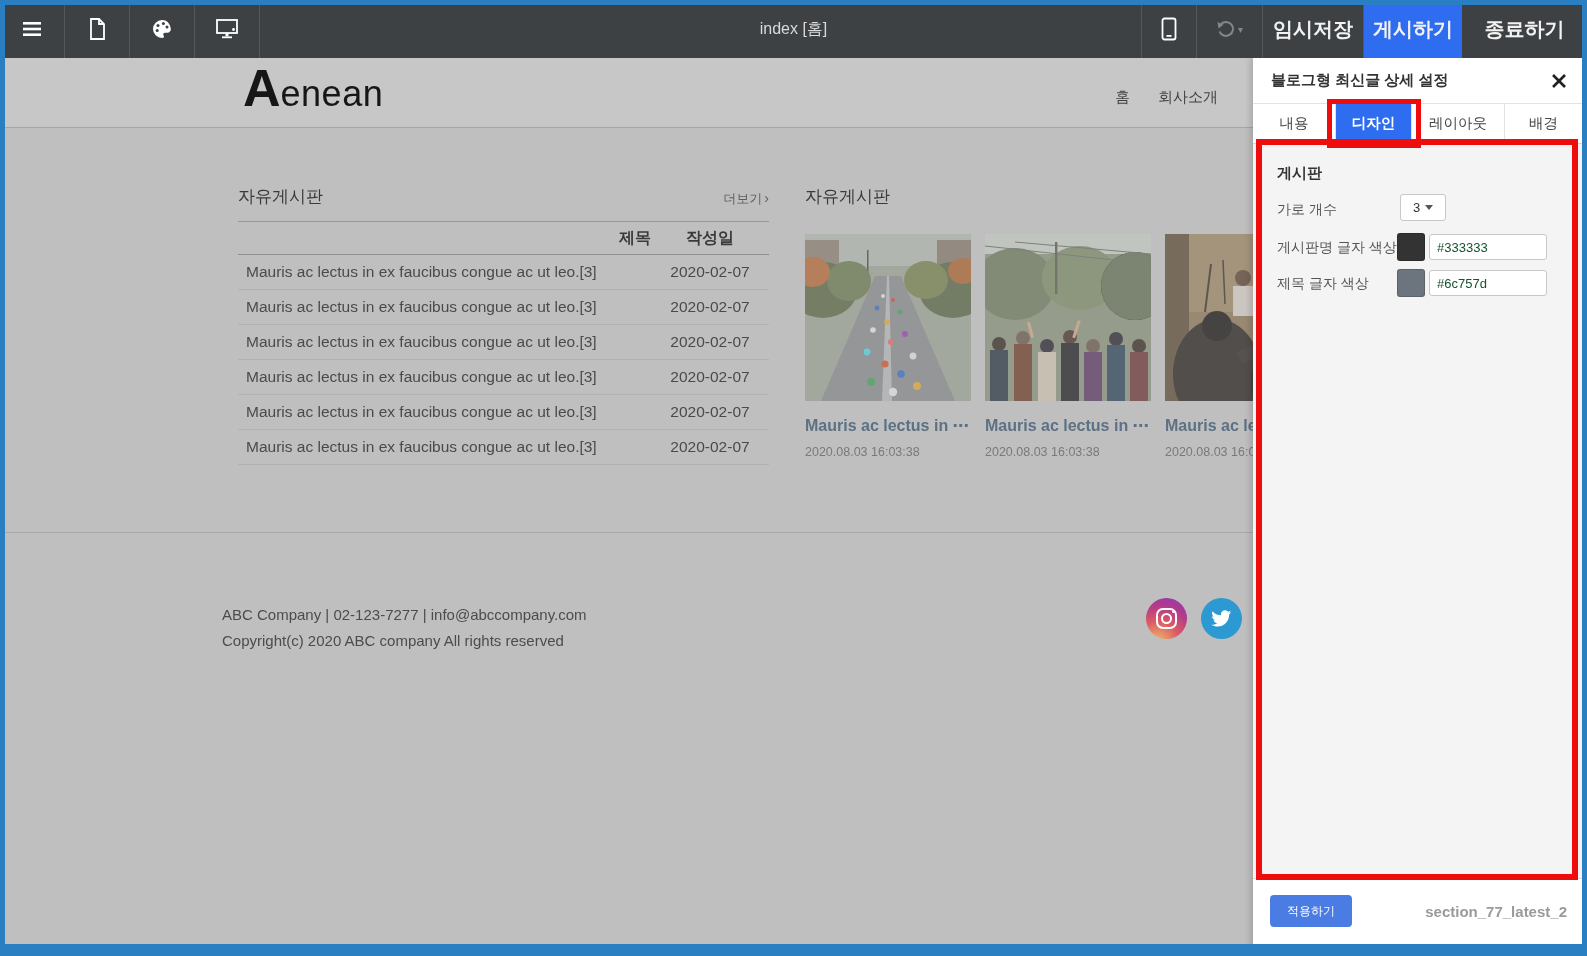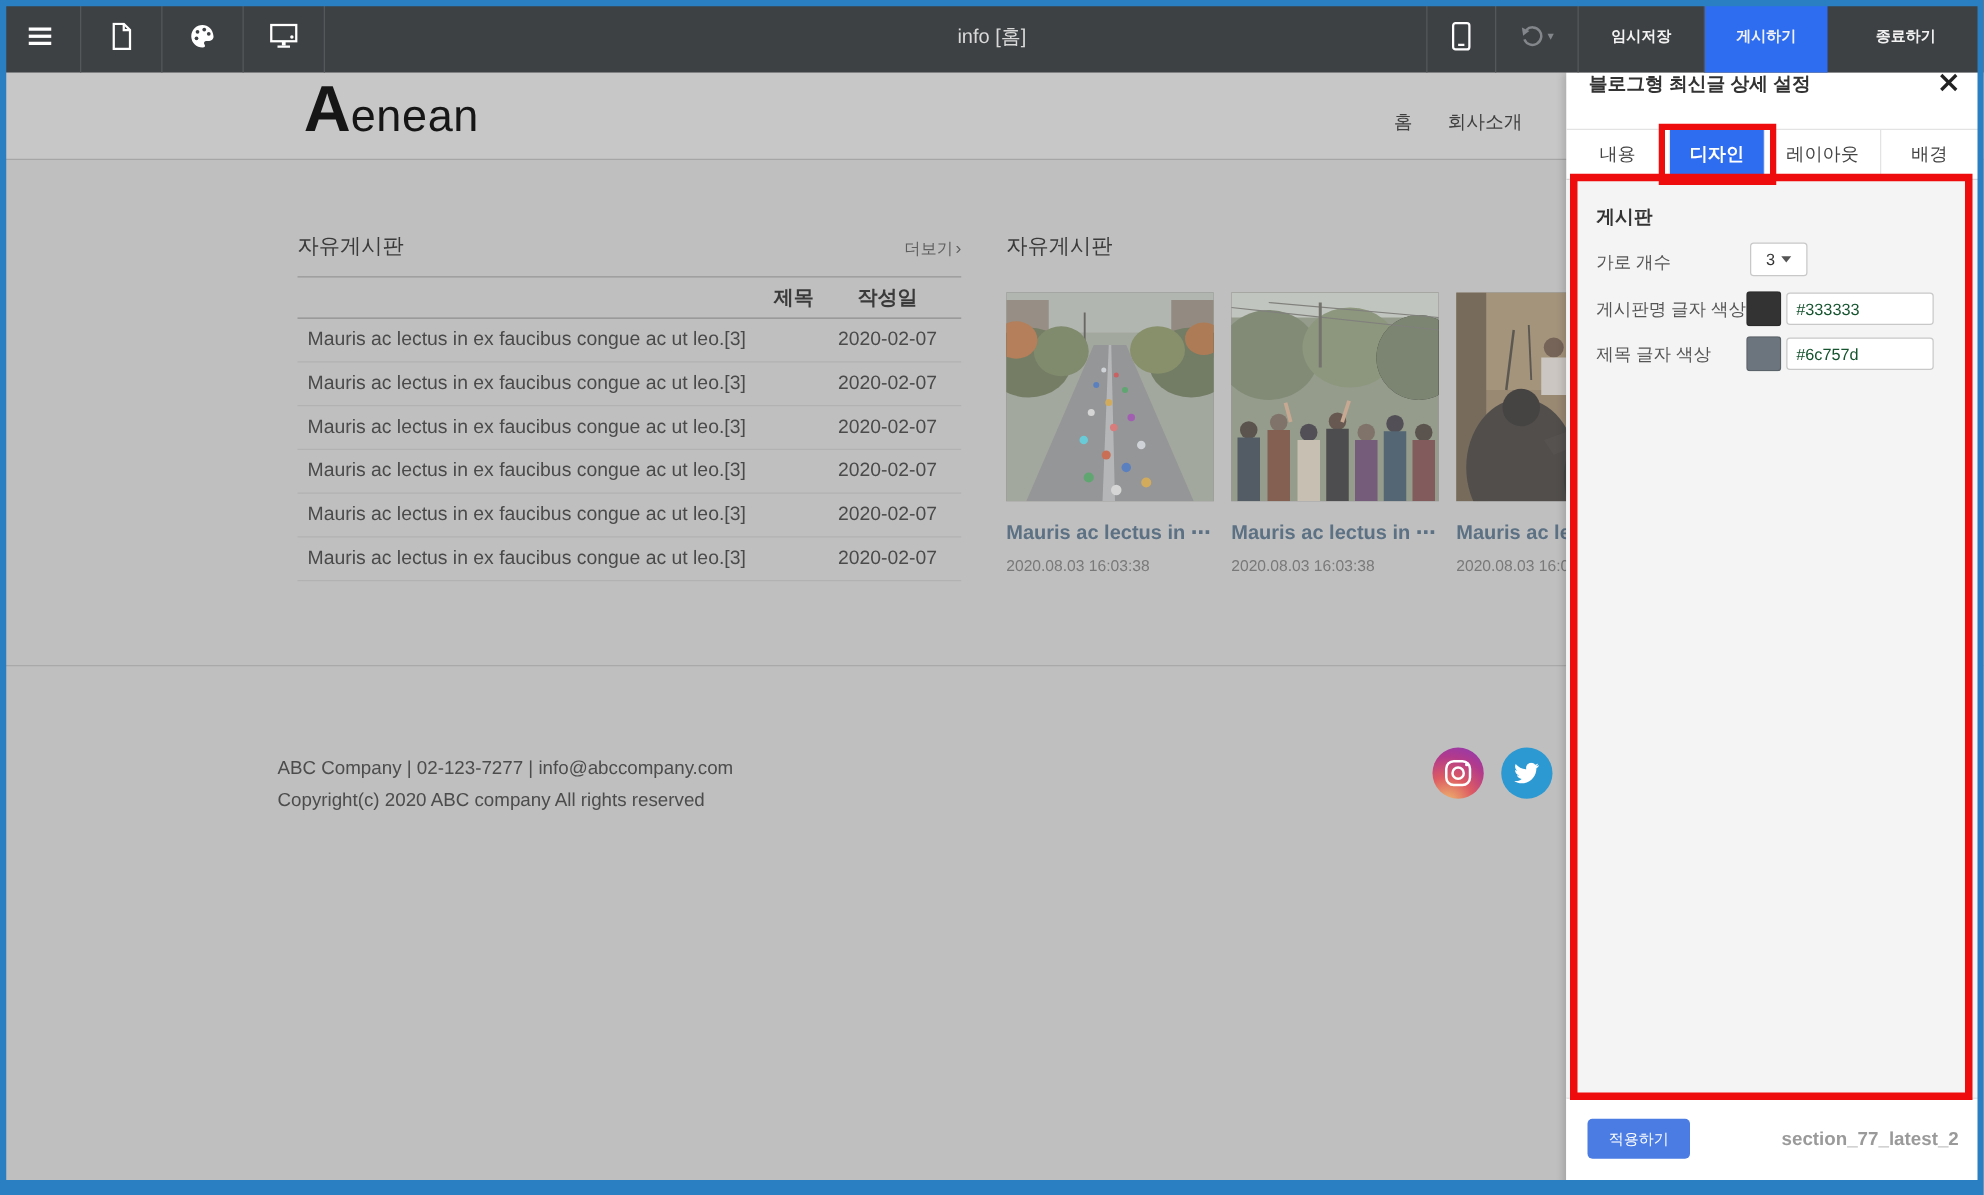--- a/index.html
+++ b/index.html
@@ -11,21 +11,21 @@
 
   
   .toolbar { position:absolute; top:0; left:0; width:1587px; height:58px; background:#3e4144; display:flex; align-items:stretch; z-index:20; }
   .tb-left { display:flex; }
   .tb-btn { width:65px; display:flex; align-items:center; justify-content:center; border-right:1px solid #55585b; cursor:pointer; }
   .tb-title { position:absolute; left:0; right:0; top:0; height:58px; display:flex; align-items:center; justify-content:center; color:#d9d9d9; font-size:16px; pointer-events:none; }
   .tb-right { margin-left:auto; display:flex; align-items:stretch; }
   .tb-phone { width:56px; display:flex; align-items:center; justify-content:center; border-left:1px solid #55585b; border-right:1px solid #55585b; cursor:pointer; }
   .tb-undo { width:66px; display:flex; align-items:center; justify-content:center; gap:3px; border-right:1px solid #55585b; cursor:pointer; color:#83868a; }
   .tb-undo .caret { font-size:10px; color:#83868a; }
-  .tb-text-btn { display:flex; align-items:center; justify-content:center; color:#f2f2f2; font-size:12px; font-weight:bold; cursor:pointer; border-right:1px solid #55585b; }
+  .tb-text-btn { display:flex; align-items:center; justify-content:center; color:#f2f2f2; font-size:20px; font-weight:bold; cursor:pointer; border-right:1px solid #55585b; }
   .tb-save { width:101px; }
   .tb-publish { width:98px; background:#2e6cf0; border-right:none; }
   .tb-exit { width:125px; border-right:none; }
 
   
   .preview { position:absolute; top:58px; left:0; width:1587px; height:898px; background:#bfbfbf; box-shadow:inset 0 7px 7px -5px rgba(0,0,0,.28); z-index:1; }
   .site-header { position:absolute; top:0; left:0; width:100%; height:70px; background:#c7c7c7; border-bottom:1px solid #a6a6a6; }
   .logo { position:absolute; left:233px; top:0; color:#161616; text-decoration-thickness:3px; text-underline-offset:4px; cursor:pointer; white-space:nowrap;margin-left:10px; }
   .logo .cap { font-size:52px; font-weight:bold; }
   .logo .rest { font-size:36px; font-weight:500; letter-spacing:.5px; }
@@ -61,21 +61,21 @@
   .socials { position:absolute; left:1146px; top:540px; display:flex; gap:14px; }
   .ig { width:41px; height:41px; border-radius:50%; position:relative; cursor:pointer;
         background:radial-gradient(circle at 28% 110%, #efc06e 0%, #dd5b63 40%, #b23a8b 70%, #8a3ab9 100%); }
   .ig-box { position:absolute; inset:10px; border:2px solid #fff; border-radius:7px; }
   .ig-box::after { content:""; position:absolute; inset:3px; border:2px solid #fff; border-radius:50%; }
   .ig-box::before { content:""; position:absolute; top:0px; right:0px; width:3px; height:3px; background:#fff; border-radius:50%; }
   .tw { width:41px; height:41px; border-radius:50%; background:#2c99d2; display:flex; align-items:center; justify-content:center; cursor:pointer; }
 
   
   .panel { position:absolute; top:58px; left:1253px; width:330px; height:898px; background:#fff; z-index:10; box-shadow:-3px 0 6px rgba(0,0,0,.15); }
-  .panel-header { height:45px; display:flex; align-items:flex-start; justify-content:space-between; padding:0 16px 0 18px; }
+  .panel-header { height:45px; display:flex; align-items:center; justify-content:space-between; padding:0 16px 0 18px; }
   .panel-title { font-size:15px; font-weight:bold; color:#333; }
   .panel-close { cursor:pointer; display:flex; align-items:center; }
   .tabs { height:41px; display:flex; border-top:1px solid #e3e3e3; border-bottom:1px solid #d6d6d6; }
   .tab { display:flex; align-items:center; justify-content:center; font-size:14.5px; color:#444; border-right:1px solid #e3e3e3; cursor:pointer; }
   .tab:last-child { border-right:none; }
   .tab.active { background:#2e6cf0; color:#fff; font-weight:bold; }
   .tab-0{width:83px}.tab-1{width:76px}.tab-2{width:93px}.tab-3{width:77px}
   .panel-body { position:absolute; top:86px; left:0; width:330px; height:734px; background:#f4f4f4; }
   .pb-heading { position:absolute; left:24px; top:20px; font-size:15px; font-weight:bold; color:#333; }
   .f-label { position:absolute; left:24px; font-size:14px; color:#555; white-space:nowrap; }
@@ -121,21 +121,21 @@
     </div>
     <div class="tb-btn">
       <svg width="24" height="22" viewBox="0 0 24 22">
           <rect x="2" y="2" width="20" height="13" fill="none" stroke="#fff" stroke-width="1.8"></rect>
           <circle cx="18.5" cy="11.5" r="1.4" fill="#fff"></circle>
           <rect x="10.5" y="15" width="3" height="3.4" fill="#fff"></rect>
           <rect x="7" y="18.4" width="10" height="1.8" fill="#fff"></rect>
         </svg>
     </div>
   </div>
-  <div class="tb-title">info [홈]</div>
+  <div class="tb-title">index [홈]</div>
   <div class="tb-right">
     <div class="tb-phone">
       <svg width="16" height="24" viewBox="0 0 16 24">
           <rect x="1.5" y="1.5" width="13" height="21" rx="2" fill="none" stroke="#fff" stroke-width="1.8"></rect>
           <rect x="5.5" y="18" width="5" height="1.8" fill="#fff"></rect>
         </svg>
     </div>
     <div class="tb-undo">
       <svg width="19" height="18" viewBox="0 0 19 18">
           <path d="M5 4 a7 7 0 1 1 -1.5 7.5" fill="none" stroke="#83868a" stroke-width="2"></path>

